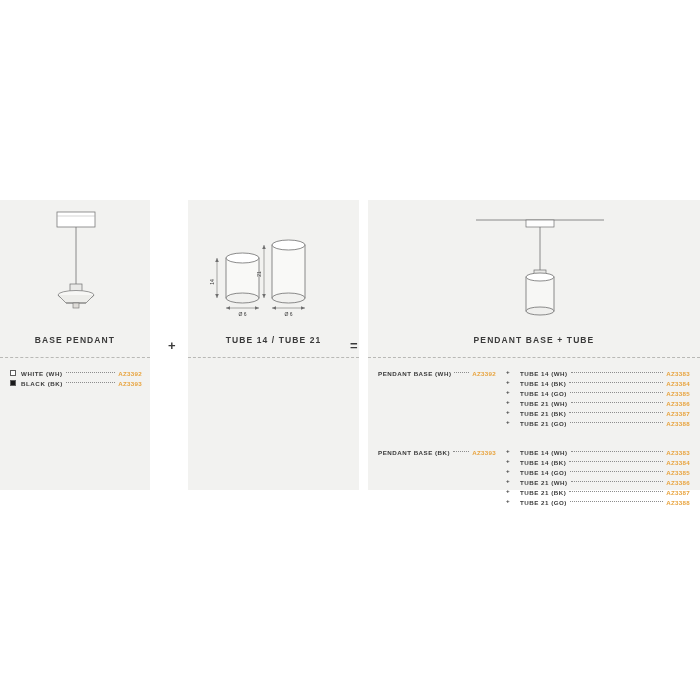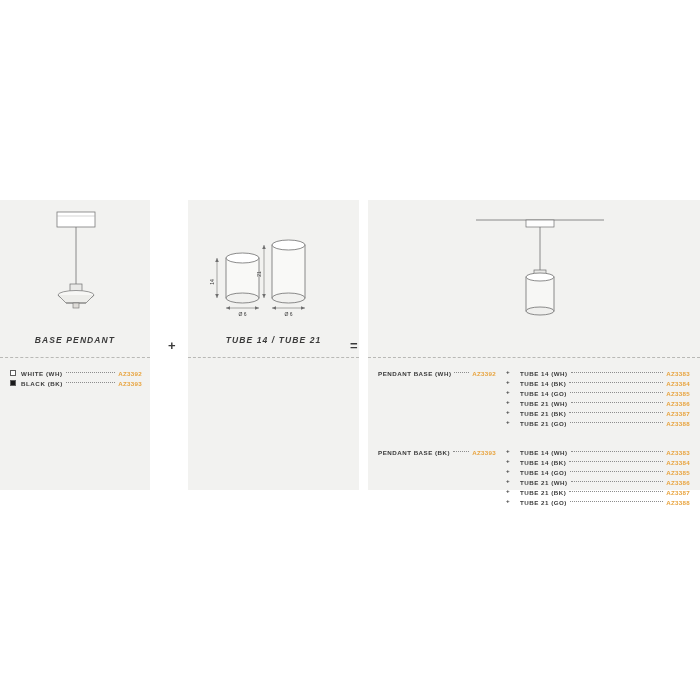--- a/index.html
+++ b/index.html
@@ -42,21 +42,20 @@
   .panel-title {
     position: absolute;
     left: 0;
     right: 0;
     top: 135px;
     text-align: center;
     font-size: 8.5px;
     letter-spacing: 1.1px;
     color: #3a3a3a;
     font-weight: bold;
-    font-style: italic;
   }
   .sep-line {
     position: absolute;
     left: 0;
     right: 0;
     top: 157px;
     border-top: 1px dashed #b9b9b6;
     height: 0;
   }
   .op {
@@ -299,20 +298,21 @@
 
         <line x1="172" y1="27" x2="172" y2="70" stroke="#6f6f6f" stroke-width="0.8"></line>
 
         <rect x="166" y="70" width="12" height="7" fill="#e9e9e7" stroke="#6f6f6f" stroke-width="0.7"></rect>
 
         <rect x="158" y="77" width="28" height="34" fill="#f7f7f5" stroke="#6f6f6f" stroke-width="0.8"></rect>
         <ellipse cx="172" cy="77" rx="14" ry="4" fill="#ffffff" stroke="#6f6f6f" stroke-width="0.8"></ellipse>
         <ellipse cx="172" cy="111" rx="14" ry="4" fill="#efefed" stroke="#6f6f6f" stroke-width="0.8"></ellipse>
       </svg>
     </div>
+    <div class="panel-title">PENDANT BASE + TUBE</div>
     <div class="sep-line"></div>
   </div>
 
   <div class="combo">
 
     <div class="group">
       <div class="base">
         <span class="lbl">PENDANT BASE (WH)</span>
         <span class="dots"></span>
         <span class="code">AZ3392</span>

